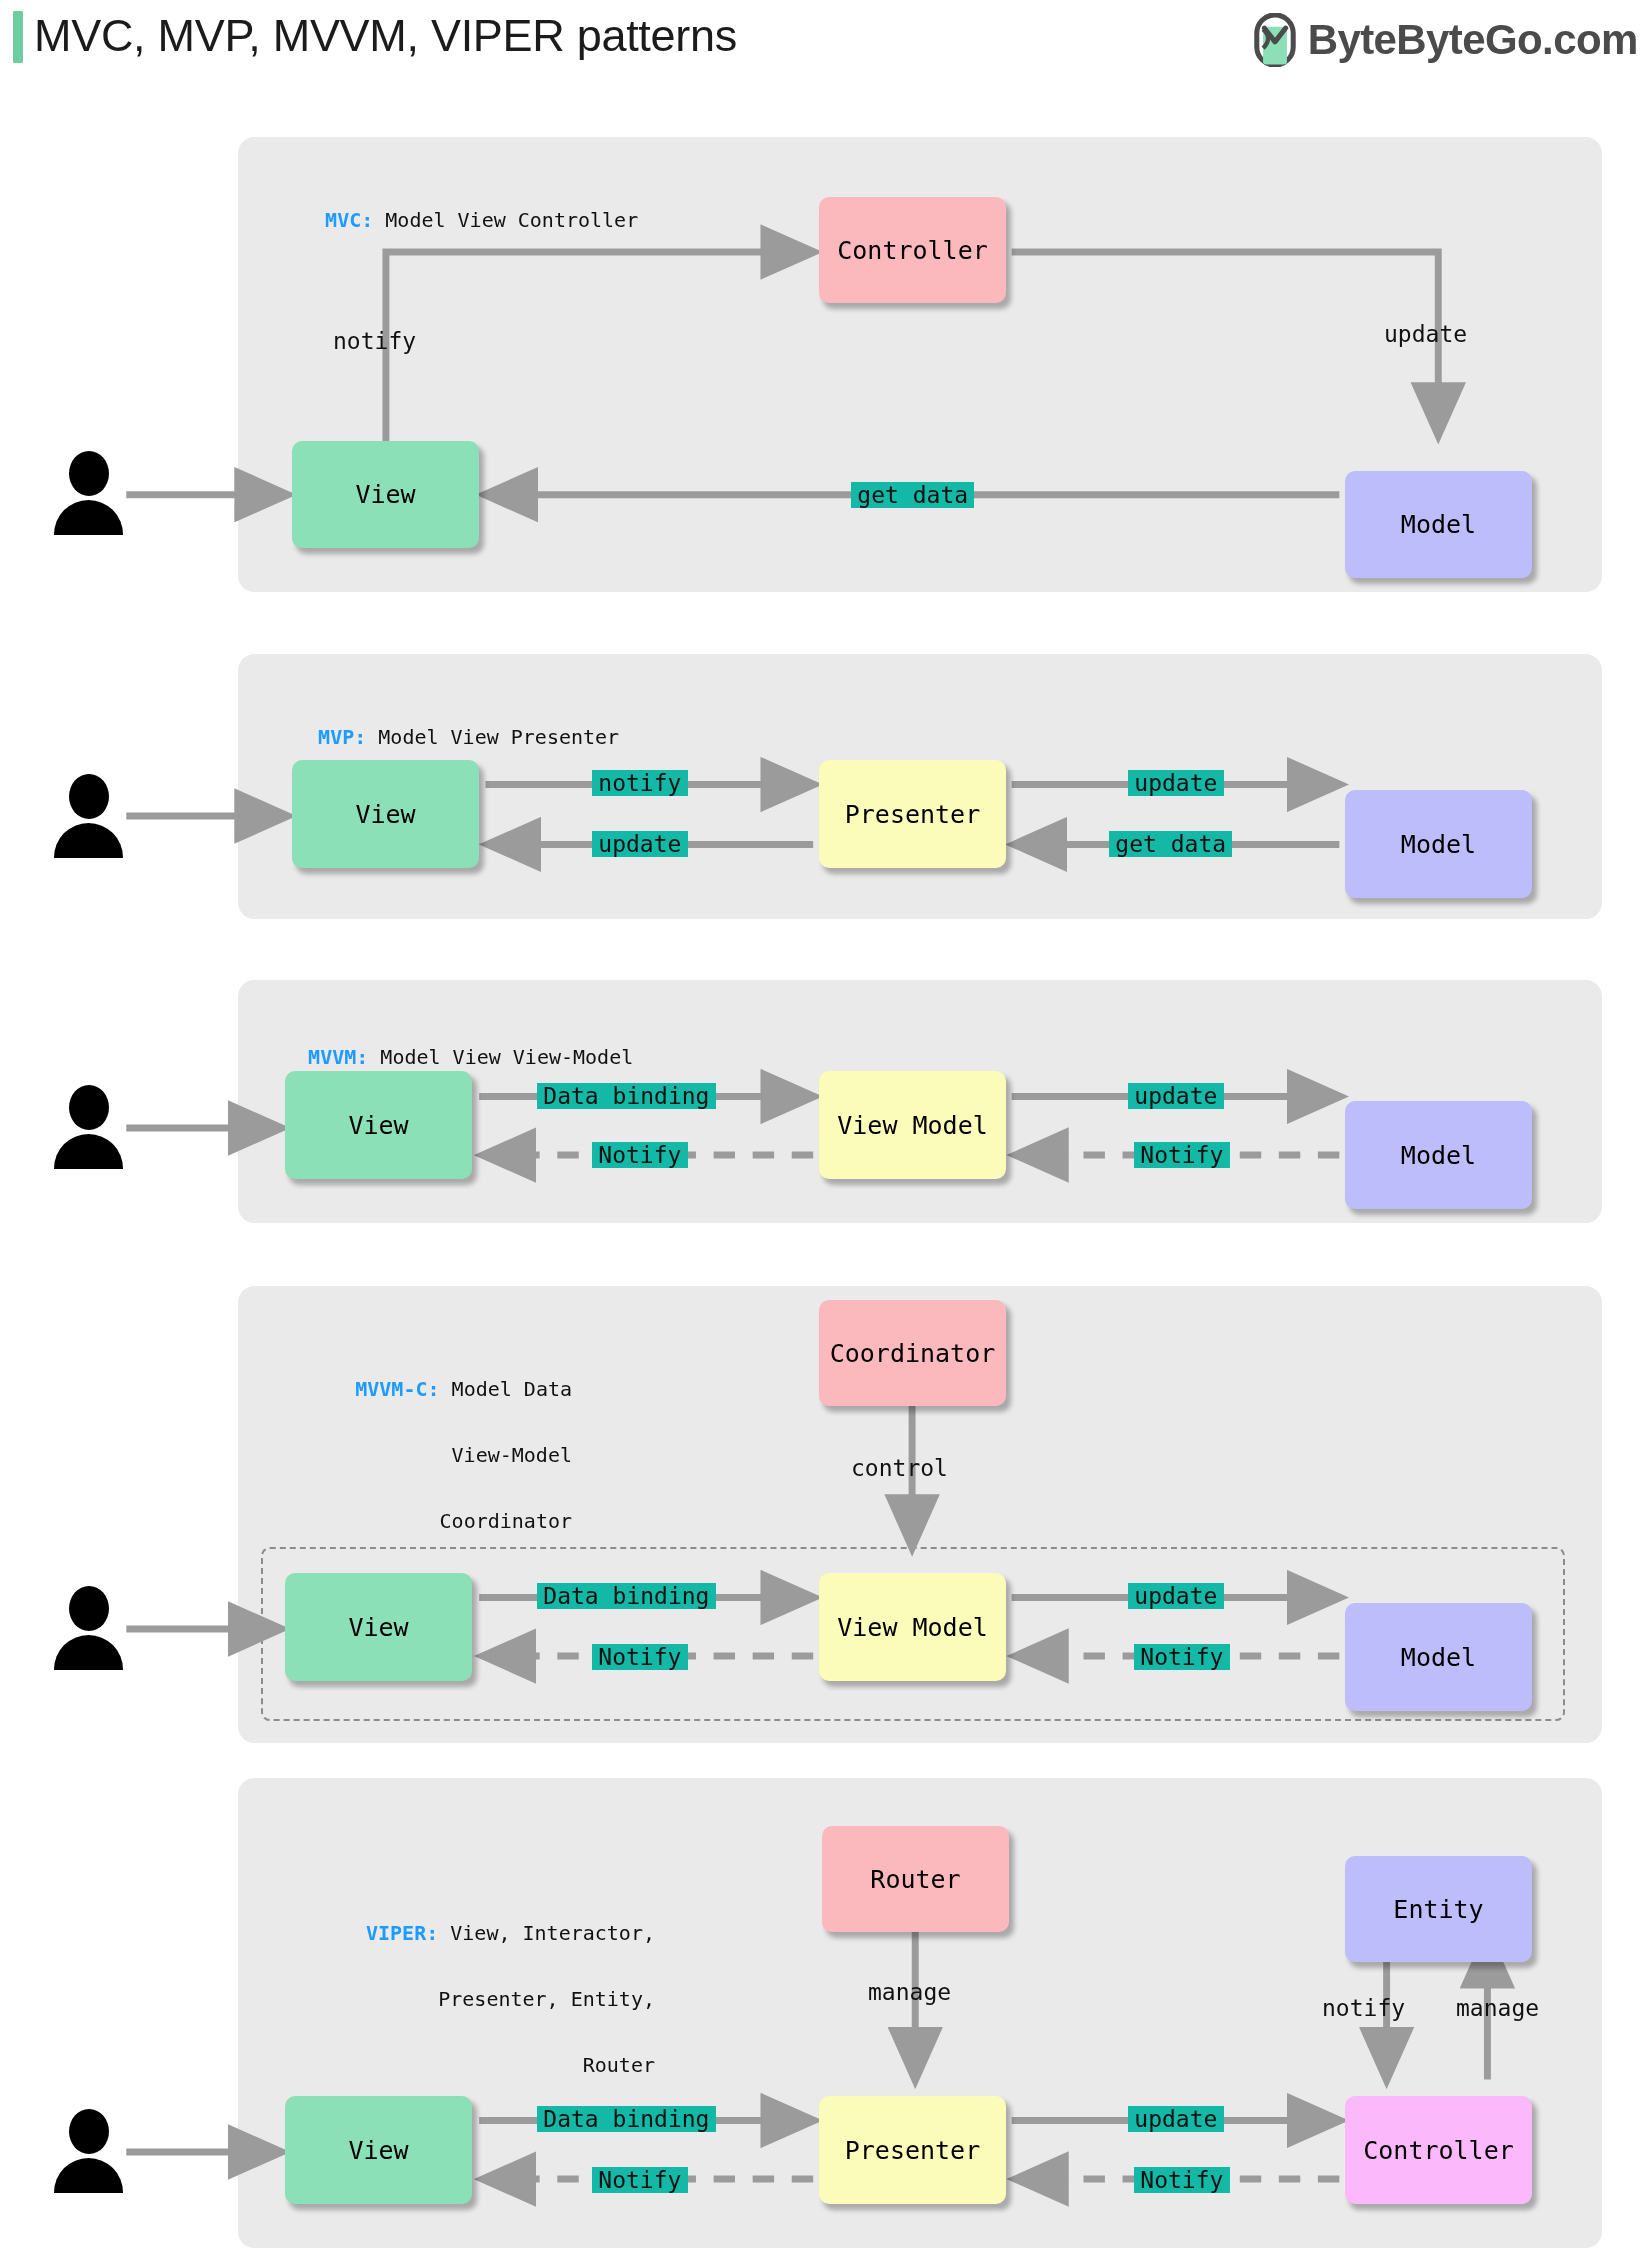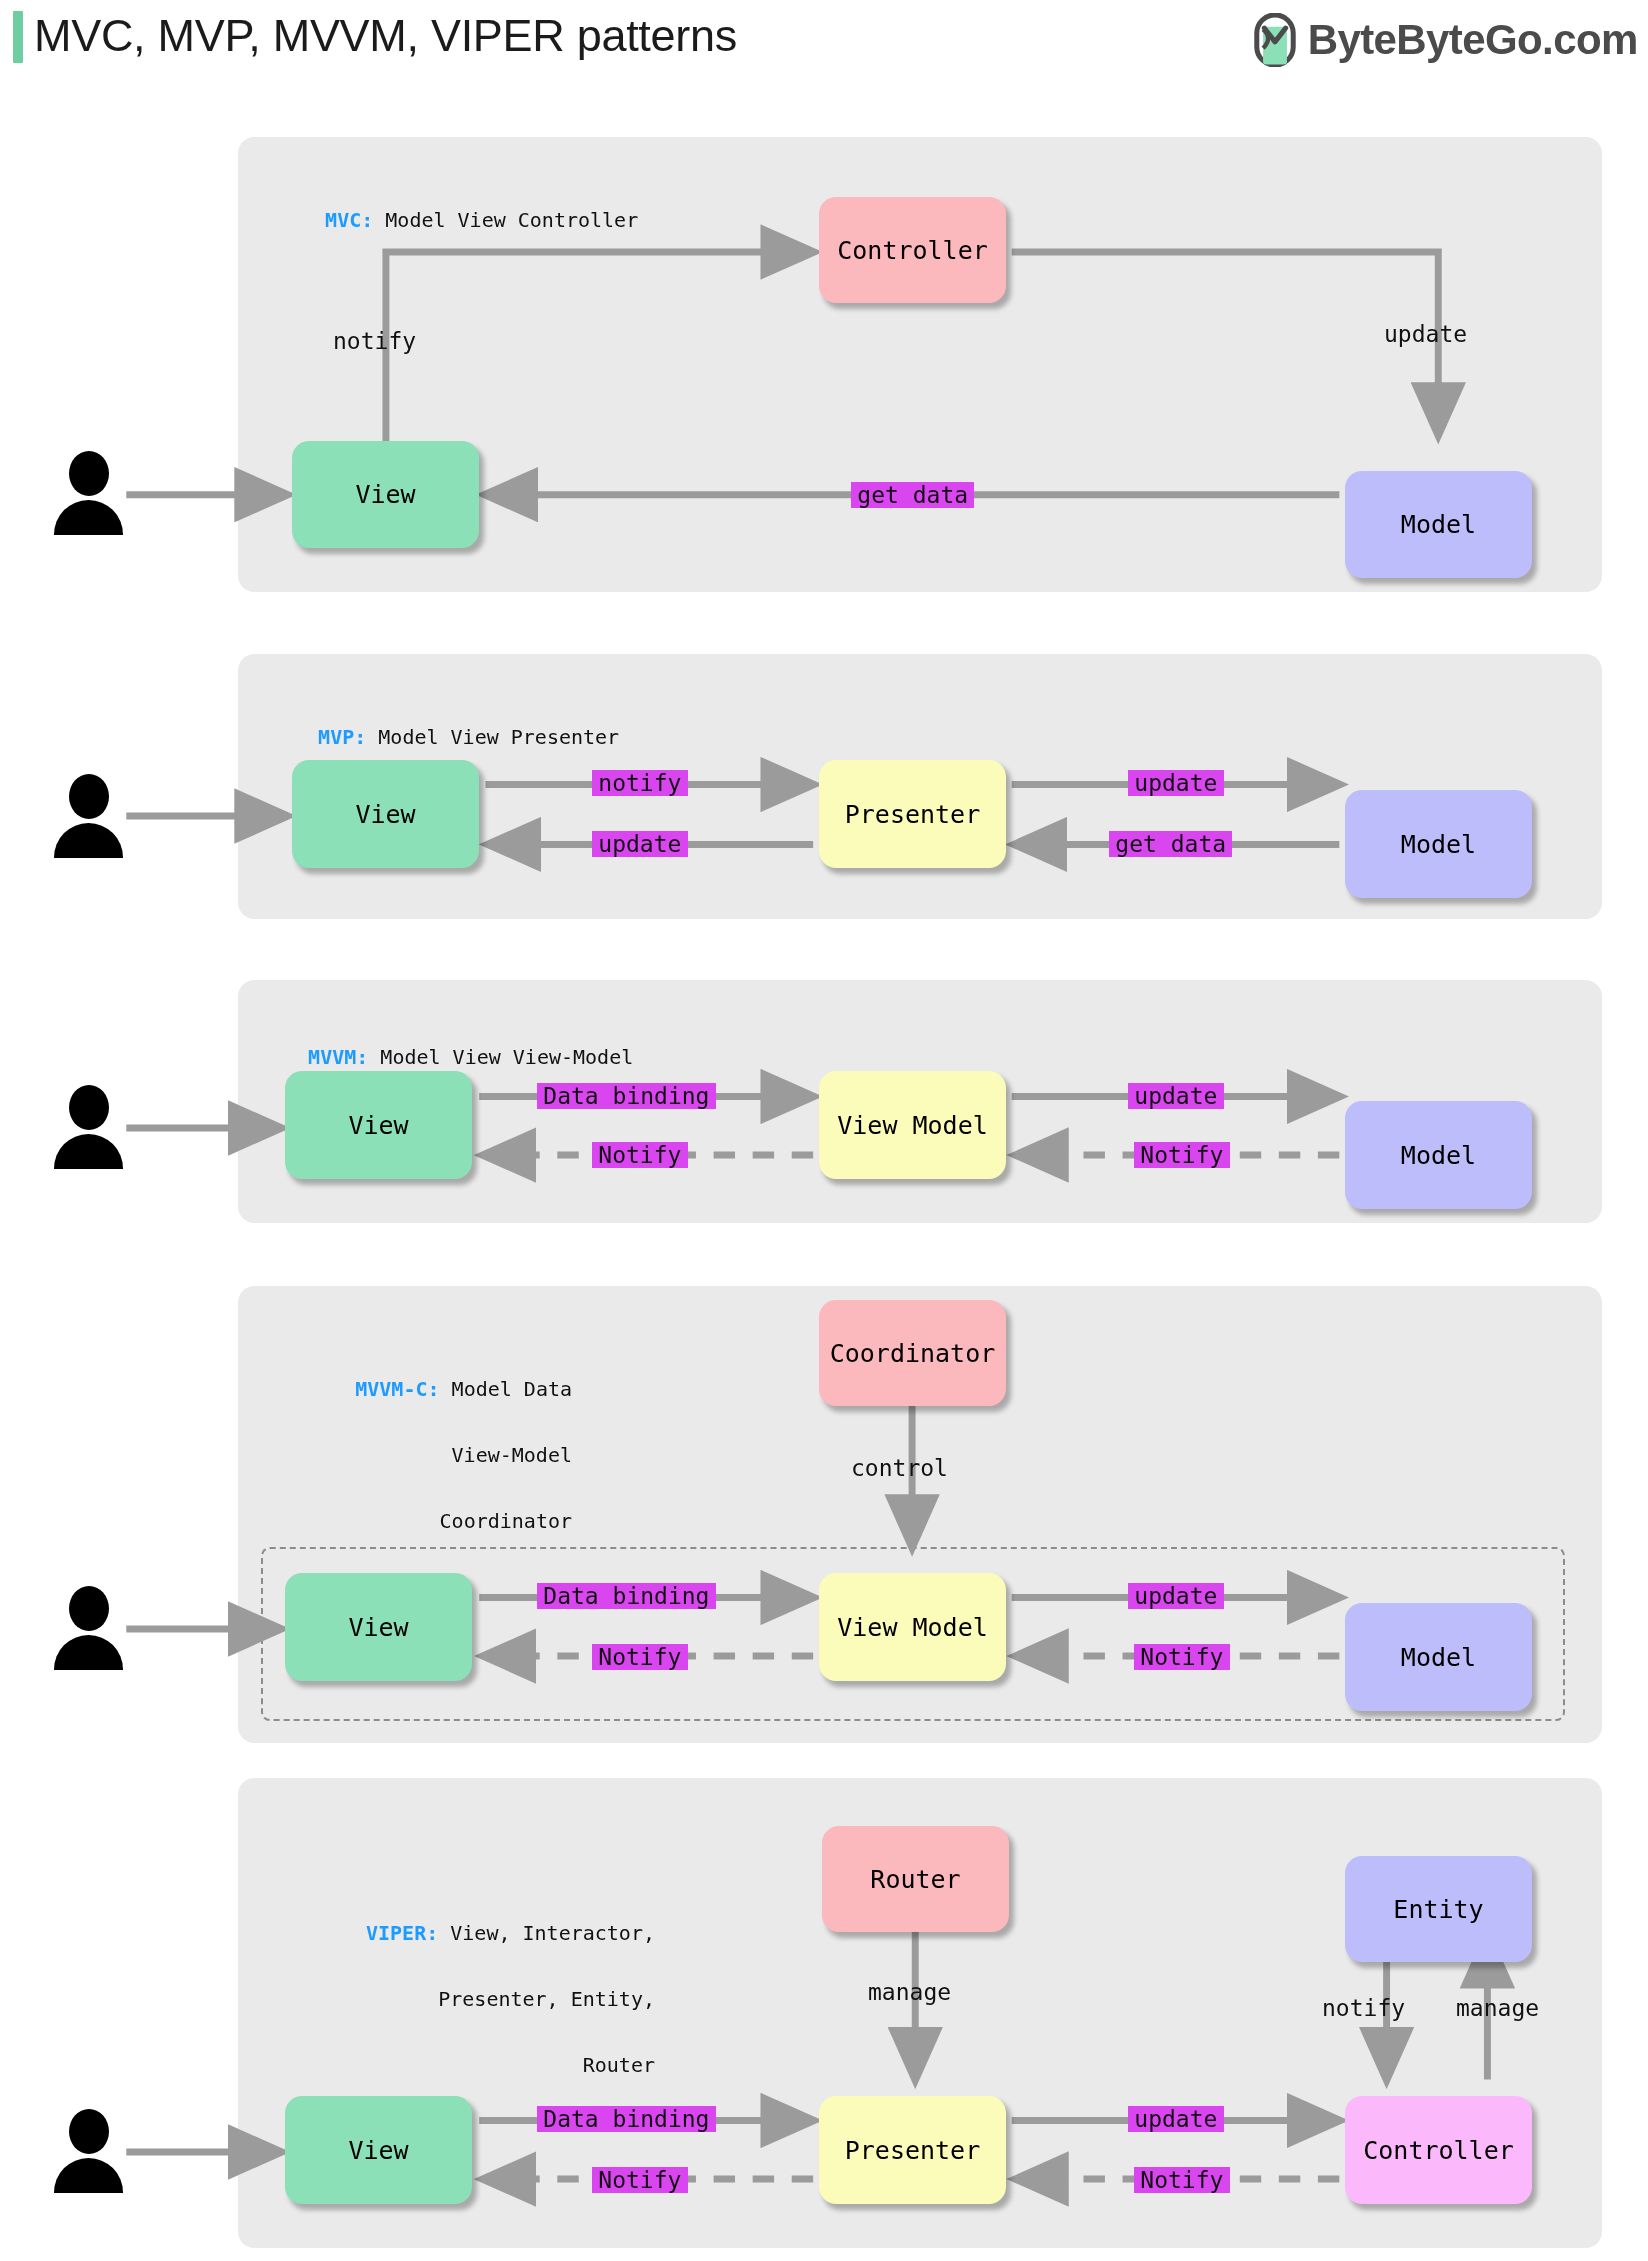--- a/index.html
+++ b/index.html
@@ -16,37 +16,37 @@
   
   .panel{position:absolute;left:238px;width:1364px;background:#eaeaea;border-radius:16.4px;}
   .dashed-group{position:absolute;border:2.5px dashed #8c8c8c;border-radius:8.8px;}
 
   
   .pattern-label{position:absolute;font-size:20px;line-height:33px;color:#111;white-space:pre;}
   .pattern-label .key{color:#1e9bff;font-weight:bold;}
   .pattern-label.right-align{text-align:right;}
 
   
-  .node{position:absolute;border-radius:17px;display:flex;align-items:center;justify-content:center;
+  .node{position:absolute;border-radius:10px;display:flex;align-items:center;justify-content:center;
         font-size:25px;color:#000;box-shadow:4.4px 5.7px 5.7px rgba(0,0,0,0.28);white-space:nowrap;z-index:5;}
   .n-view{background:#8be0b8;}
   .n-model{background:#bdbdfb;margin-top:30px;}
   .n-ctrl{background:#fcb9bd;}
   .n-vm{background:#fbfcb9;}
   .n-inter{background:#fbb9fb;}
 
   
   .actor{position:absolute;width:69px;height:82px;}
   .actor .head{position:absolute;left:14.5px;top:0;width:40px;height:45px;border-radius:50%;background:#000;}
   .actor .body{position:absolute;left:0;top:49px;width:69px;height:35px;background:#000;
                border-top-left-radius:35px;border-top-right-radius:35px;}
 
   
   .elabel{position:absolute;font-size:23px;color:#111;white-space:nowrap;z-index:6;}
-  .elabel.on-line{background:#d946ef;padding:0 6.3px;}
+  .elabel.on-line{background:#14b8a6;padding:0 6.3px;}
 
   svg.wires{position:absolute;left:0;top:0;width:1649px;height:2261px;pointer-events:none;z-index:3;}
 </style>
 </head>
 <body>
 
 <div id="header">
   <div id="title-accent"></div>
   <div id="brand">
     <div id="brand-logo">

